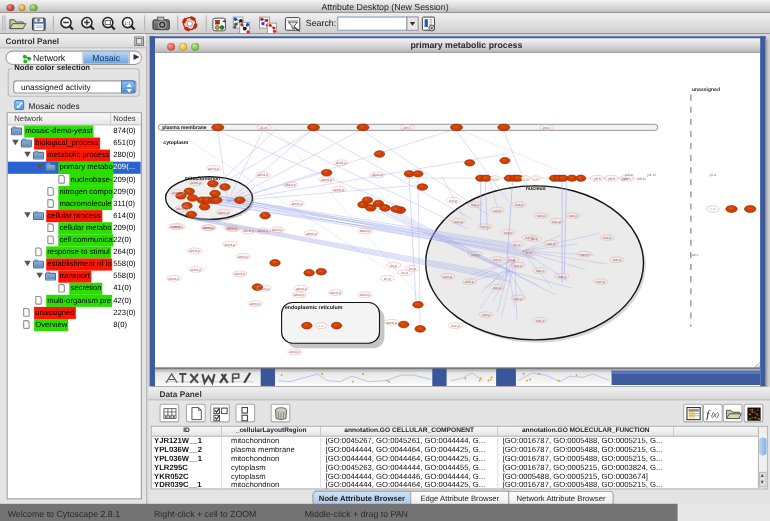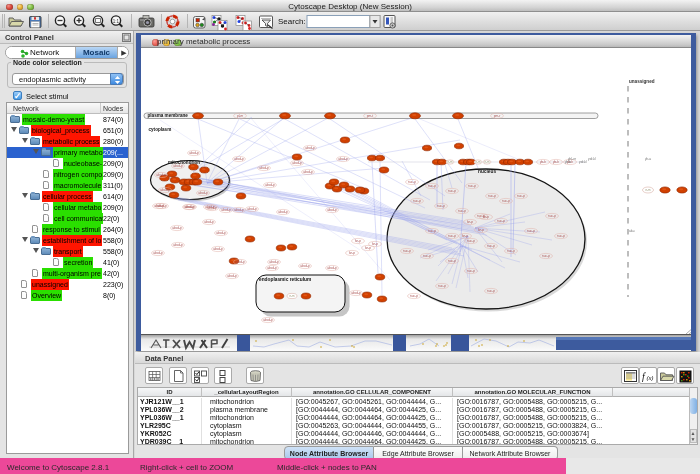--- a/index.html
+++ b/index.html
@@ -37,29 +37,29 @@
 .file{position:absolute;top:1px;width:6px;height:8px;background:#fdfdfd;border:1px solid #909090;border-radius:1px 2.5px 1px 1px}
 
 #dp{position:absolute;left:135px;top:352px;width:639px;height:106px;background:#e4e4e4}
 #dphead{position:absolute;left:0;top:0;width:100%;height:12px;background:linear-gradient(#f0f0f0,#d8d8d8);border-bottom:1px solid #bbb;font-size:7.5px;font-weight:bold;color:#333;padding:2px 0 0 10px}
 .dbtn{position:absolute;top:15px;width:18px;height:17px;background:#fff;border:1px solid #aaa;border-radius:2px}
 #dtable{position:absolute;left:2px;top:35px;width:561px;height:58px;background:#fff;border:1px solid #aaa;font-size:7px;overflow:hidden}
 .dhead{position:absolute;left:0;top:0;height:9px;background:linear-gradient(#f6f7f8,#e4e6e8);border-bottom:1px solid #b0b0b0;border-right:1px solid #c0c0c0;text-align:center;color:#222;line-height:9px;font-weight:bold;font-size:6px;overflow:hidden}
 .dcell{position:absolute;height:8px;line-height:8px;color:#111;overflow:hidden;white-space:nowrap;border-right:1px solid #e0e0e0}
 
 .seg{position:absolute;top:94px;height:14px;border:1px solid #9a9a9a;background:linear-gradient(#fdfdfd,#ededed);font-size:7px;text-align:center;color:#222;line-height:13px}
-#status{position:absolute;left:0;top:458px;width:566px;height:16px;background:#ec4899;font-size:8px;color:#2a2a2a}
+#status{position:absolute;left:0;top:458px;width:616px;height:16px;background:#737373;font-size:8px;color:#2a2a2a}
 </style></head><body>
 <div id="win">
 
 <div id="titlebar">
  <div class="light" style="left:6px;top:3.5px;width:6.5px;height:6.5px;background:radial-gradient(circle at 35% 30%,#f4938c,#d94c40 45%,#b02a20)"></div>
  <div class="light" style="left:16.5px;top:3.5px;width:6.5px;height:6.5px;background:radial-gradient(circle at 35% 30%,#fbe09a,#eab33c 45%,#c08a14)"></div>
  <div class="light" style="left:27px;top:3.5px;width:6.5px;height:6.5px;background:radial-gradient(circle at 35% 30%,#c2e69a,#84c04a 45%,#569624)"></div>
- <div class="t">Cytoscape Desktop (New Session)</div>
+ <div class="t">Attribute Desktop (New Session)</div>
 </div>
 <div id="toolbar">
       <div class="sep" style="left:2px"></div>
       <div class="sep" style="left:4px"></div>
       <div class="sep" style="left:48px"></div>
       <div class="sep" style="left:131px"></div>
       <div class="sep" style="left:161px"></div>
       <div class="sep" style="left:187px"></div>
       <svg class="abs" style="left:0;top:0" width="700" height="19" viewBox="0 0 700 19">
         <g>
@@ -172,34 +172,34 @@
           <rect x="2" y="2" width="5" height="5" fill="none" stroke="#777"></rect>
         </svg></div>
       <div class="tabbar">
  <div class="tabseg" style="left:0;width:70px;background:#fff;border-right:1px solid #aaa;line-height:12px;color:#111;padding-left:24px">Network</div>
  <svg class="abs" style="left:14px;top:2px" width="9" height="9">
           <circle cx="2.5" cy="2.5" r="1.8" fill="#2ab52a"></circle>
           <circle cx="6.5" cy="4.5" r="1.8" fill="#2ab52a"></circle>
           <circle cx="3" cy="7" r="1.8" fill="#2ab52a"></circle>
           <line x1="2.5" y1="2.5" x2="6.5" y2="4.5" stroke="#2a8a2a"></line>
         </svg>
- <div class="tabseg" style="left:70px;width:41px;background:linear-gradient(#b8d6f5,#6aa3e0);text-align:center;line-height:12px;font-weight:bold;color:#123a6a">Mosaic</div>
+ <div class="tabseg" style="left:70px;width:41px;background:linear-gradient(#b8d6f5,#6aa3e0);text-align:center;line-height:12px;font-weight:normal;color:#123a6a">Mosaic</div>
  <div class="tabseg" style="left:111px;width:13px;background:#fff;text-align:center;line-height:12px;border-left:1px solid #aaa;color:#333;font-size:7px">▶</div>
 </div>
       <div class="gbox"></div>
       <div class="gboxlab">Node color selection</div>
       <div class="combo">
-        <span style="position:absolute;left:6px;top:1px">endoplasmic activity</span>
+        <span style="position:absolute;left:6px;top:1px">unassigned activity</span>
         <div class="spin"><svg width="13" height="12">
             <path d="M6.5 2 l2.6 3 l-5.2 0z" fill="#fff"></path>
             <path d="M6.5 10 l2.6 -3 l-5.2 0z" fill="#fff"></path>
           </svg></div>
       </div>
       <div class="cb">✓</div>
-      <div class="cblab">Select stimul</div>
+      <div class="cblab">Mosaic nodes</div>
       <div id="tree">
         <div id="treehead">
           <span style="position:absolute;left:6px;top:1.5px">Network</span>
           <span style="position:absolute;left:96px;top:1.5px">Nodes</span>
           <span style="position:absolute;left:93px;top:0;width:1px;height:11px;background:#ccc"></span>
         </div>
         <div class="trow" style="top:11px;">
           <div class="fold" style="left:3px"></div>
           <div class="tlab" style="left:15px;max-width:81px;background:#2adf00">mosaic-demo-yeast</div>
           <div class="tcount" style="color:#000">874(0)</div>
@@ -291,21 +291,21 @@
           <div class="tcount" style="color:#000">8(0)</div>
         </div>
       </div>
     </div>
     <div class="abs" style="left:134px;top:31px;width:566px;height:427px;background:#d8d8d8"></div>
     <div class="abs" style="left:136px;top:33px;width:560px;height:318px;background:#fff;border-left:5px solid #3d5b9e;border-right:5px solid #3d5b9e;border-top:2px solid #3d5b9e;box-shadow:1px 2px 3px rgba(0,0,0,0.35)"></div>
     <div class="abs" style="left:141px;top:35px;width:550px;height:13px;background:linear-gradient(#f4f4f4,#c9c9c9 80%,#b8b8b8);border-bottom:1px solid #888">
       <div class="light" style="left:11px;top:3.5px;width:7px;height:7px;background:radial-gradient(circle at 35% 30%,#ff9d96,#ec6b60 45%,#d43b30)"></div>
       <div class="light" style="left:22px;top:3.5px;width:7px;height:7px;background:radial-gradient(circle at 35% 30%,#ffe9a8,#f8c943 45%,#dfa616)"></div>
       <div class="light" style="left:33px;top:3.5px;width:7px;height:7px;background:radial-gradient(circle at 35% 30%,#c6efa3,#8cd04e 45%,#5fa72a)"></div>
-      <div style="position:absolute;left:16px;right:0;top:2px;font-size:8px;font-weight:normal;color:#2a2a2a">primary metabolic process</div>
+      <div style="position:absolute;left:16px;right:0;top:2px;text-align:center;font-size:8px;font-weight:bold;color:#2a2a2a">primary metabolic process</div>
     </div>
     <svg class="abs" style="left:141px;top:48px" width="550" height="287" viewBox="141 48 550 287">
       <rect x="141" y="48" width="550" height="287" fill="#ffffff"></rect>
       <ellipse cx="486" cy="239" rx="99" ry="70" fill="#aaaaaa" opacity="0.45" transform="translate(2,2.5)"></ellipse>
       <ellipse cx="486" cy="239" rx="99" ry="70" fill="#ebebeb" stroke="#151515" stroke-width="1.3"></ellipse>
       <text x="478" y="173" font-size="4.8" font-weight="bold" fill="#222">nucleus</text>
       <rect x="144" y="113" width="454" height="5.5" rx="2.7" fill="#f4f4f4" stroke="#888" stroke-width="0.8"></rect>
       <text x="147.5" y="117.3" font-size="4.6" font-weight="bold" fill="#111">plasma membrane</text>
       <text x="148.5" y="131.3" font-size="4.6" font-weight="bold" fill="#111">cytoplasm</text>
       <ellipse cx="190" cy="180" rx="39.5" ry="19.5" fill="#9a9a9a" opacity="0.55" transform="translate(1.5,2)"></ellipse>
@@ -830,14 +830,14 @@
         <div style="position:absolute;right:0.5px;top:10px;width:7px;height:16px;border-radius:3px;background:linear-gradient(90deg,#bcd6f2,#7fb0e4)"></div>
         <div style="position:absolute;right:0.5px;bottom:1px;width:7px;height:14px;background:#e2e2e2;border:1px solid #bbb;font-size:5px;text-align:center;color:#555;line-height:6px">▲<br>▼</div>
       </div>
       <div class="seg" style="left:149px;width:90px;background:linear-gradient(#cfe2f7,#a9c9ec);border-radius:4px 0 0 4px;font-weight:bold">Node Attribute Browser</div>
       <div class="seg" style="left:239px;width:89px;border-left:none">Edge Attribute Browser</div>
       <div class="seg" style="left:328px;width:95px;border-left:none;border-radius:0 4px 4px 0">Network Attribute Browser</div>
     </div>
     <div id="status">
 <span class="abs" style="left:7px;top:5px">Welcome to Cytoscape 2.8.1</span>
 <span class="abs" style="left:140px;top:5px">Right-click + cell to ZOOM</span>
-<span class="abs" style="left:277px;top:5px">Middle-click + nodes to PAN</span>
+<span class="abs" style="left:277px;top:5px">Middle-click + drag to PAN</span>
 </div>
   </div>
 </body></html>

